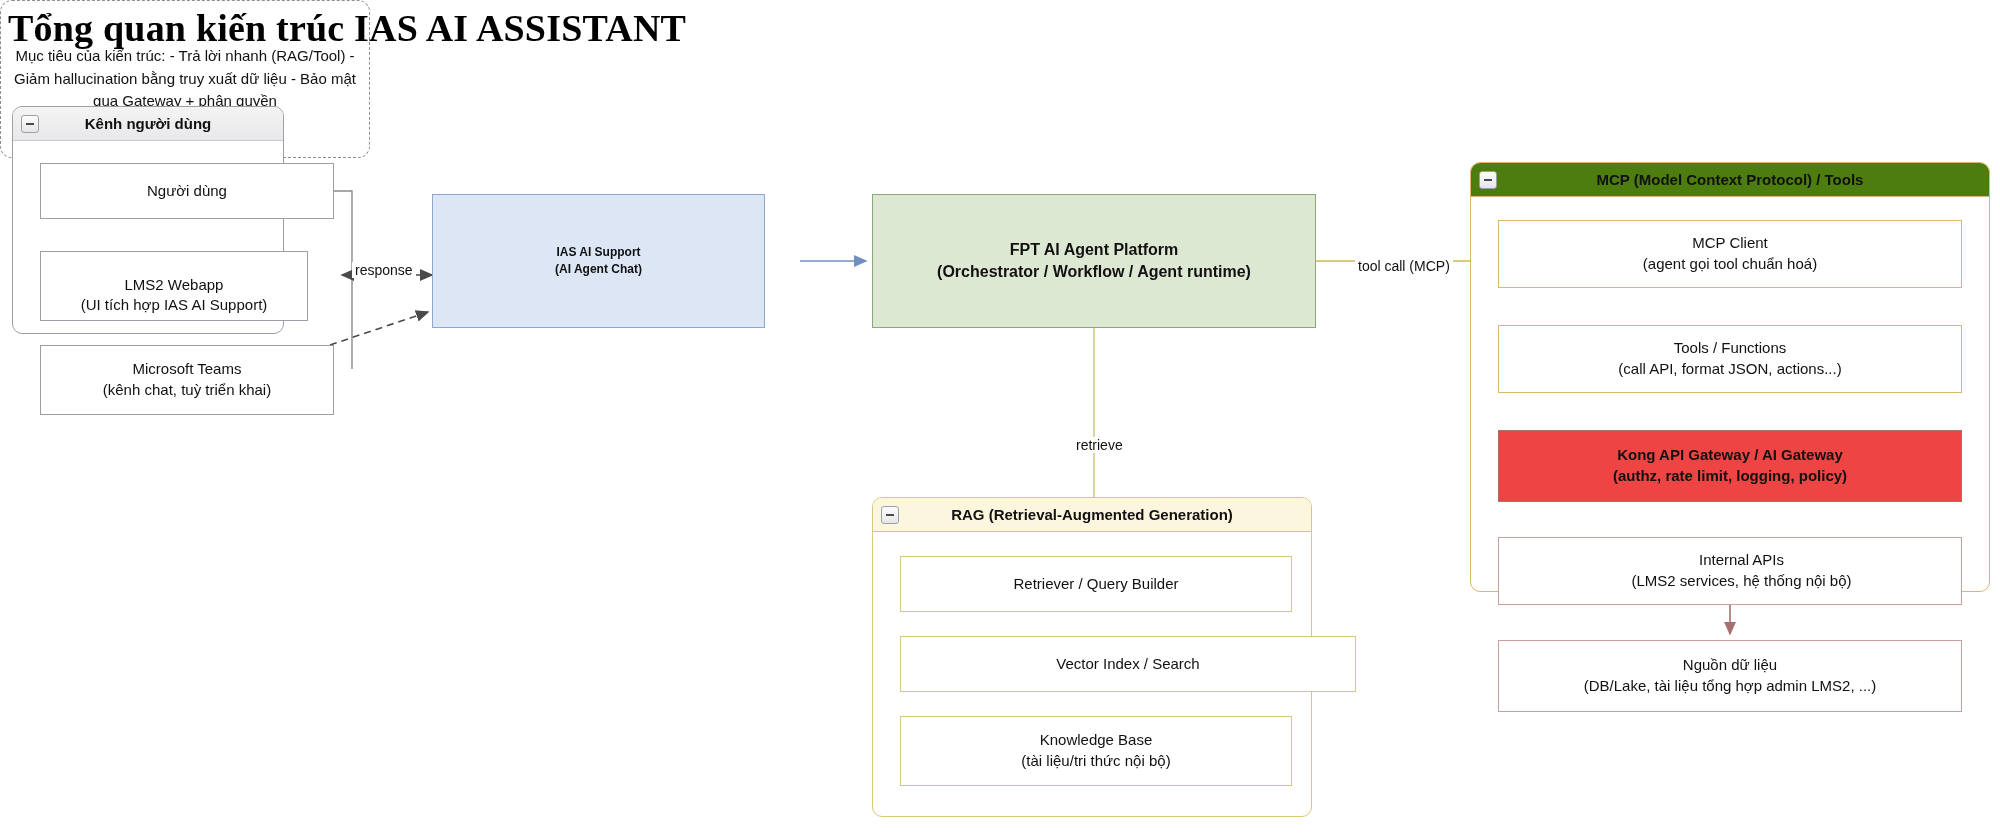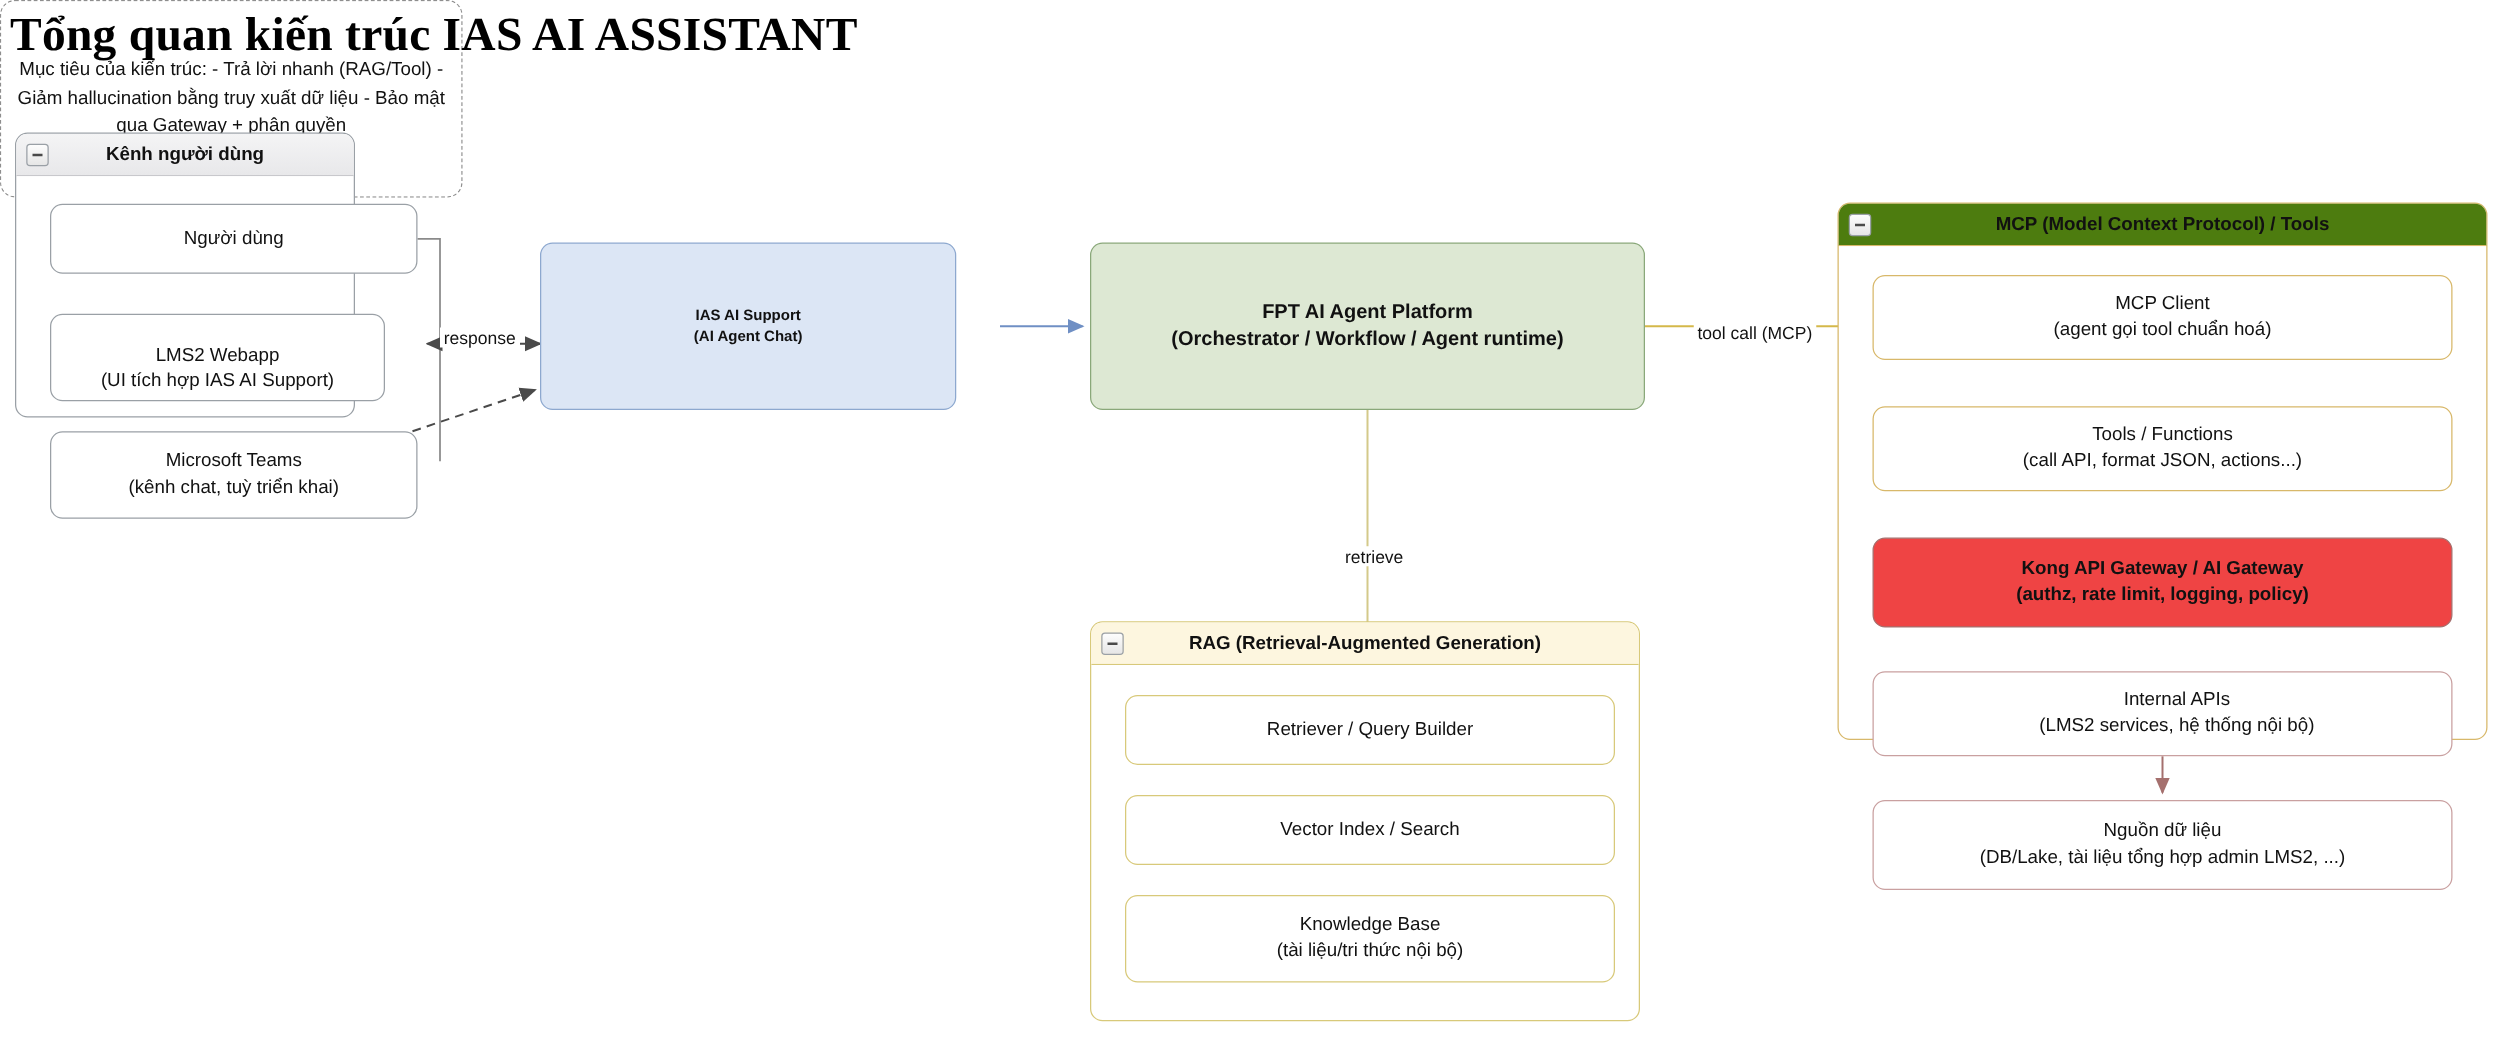--- a/index.html
+++ b/index.html
@@ -23,21 +23,21 @@
     white-space:nowrap;
   }
 
   
   .wires{position:absolute;left:0;top:0;width:2000px;height:835px;pointer-events:none;}
 
   
   .node{
     position:absolute;
     box-sizing:border-box;
-    border-radius:10px;
+    border-radius:0;
     display:flex;
     align-items:center;
     justify-content:center;
     text-align:center;
     background:#ffffff;
     border:1.4px solid #9aa0a6;
     color:#111;
     font-size:15px;
     line-height:1.38;
     padding:4px 10px;
@@ -122,21 +122,21 @@
   #note-goals{
     left:432px;top:372px;width:368px;height:156px;
     border:1.6px dashed #8e8e8e;border-radius:12px;
     background:#ffffff;
     font-size:15px;line-height:1.5;color:#111;
     display:flex;align-items:center;justify-content:center;text-align:center;
   }
 
   
   #node-retriever{left:900px;top:556px;width:392px;height:56px;border-color:#d8c97a;}
-  #node-vector{left:900px;top:636px;width:392px;height:56px;border-color:#d8c97a;}
+  #node-vector{left:900px;top:636px;width:456px;height:56px;border-color:#d8c97a;}
   #node-kb{left:900px;top:716px;width:392px;height:70px;border-color:#d8c97a;}
 
   
   #node-mcp-client{left:1498px;top:220px;width:464px;height:68px;border-color:#d8b86a;}
   #node-tools{left:1498px;top:325px;width:464px;height:68px;border-color:#d8b86a;}
   #node-kong{
     left:1498px;top:430px;width:464px;height:72px;
     background:#ef4444;border:1.6px solid #a5706e;font-weight:bold;
   }
   #node-internal-apis{left:1498px;top:537px;width:464px;height:68px;border-color:#c9a0a0;padding-left:33px;}

